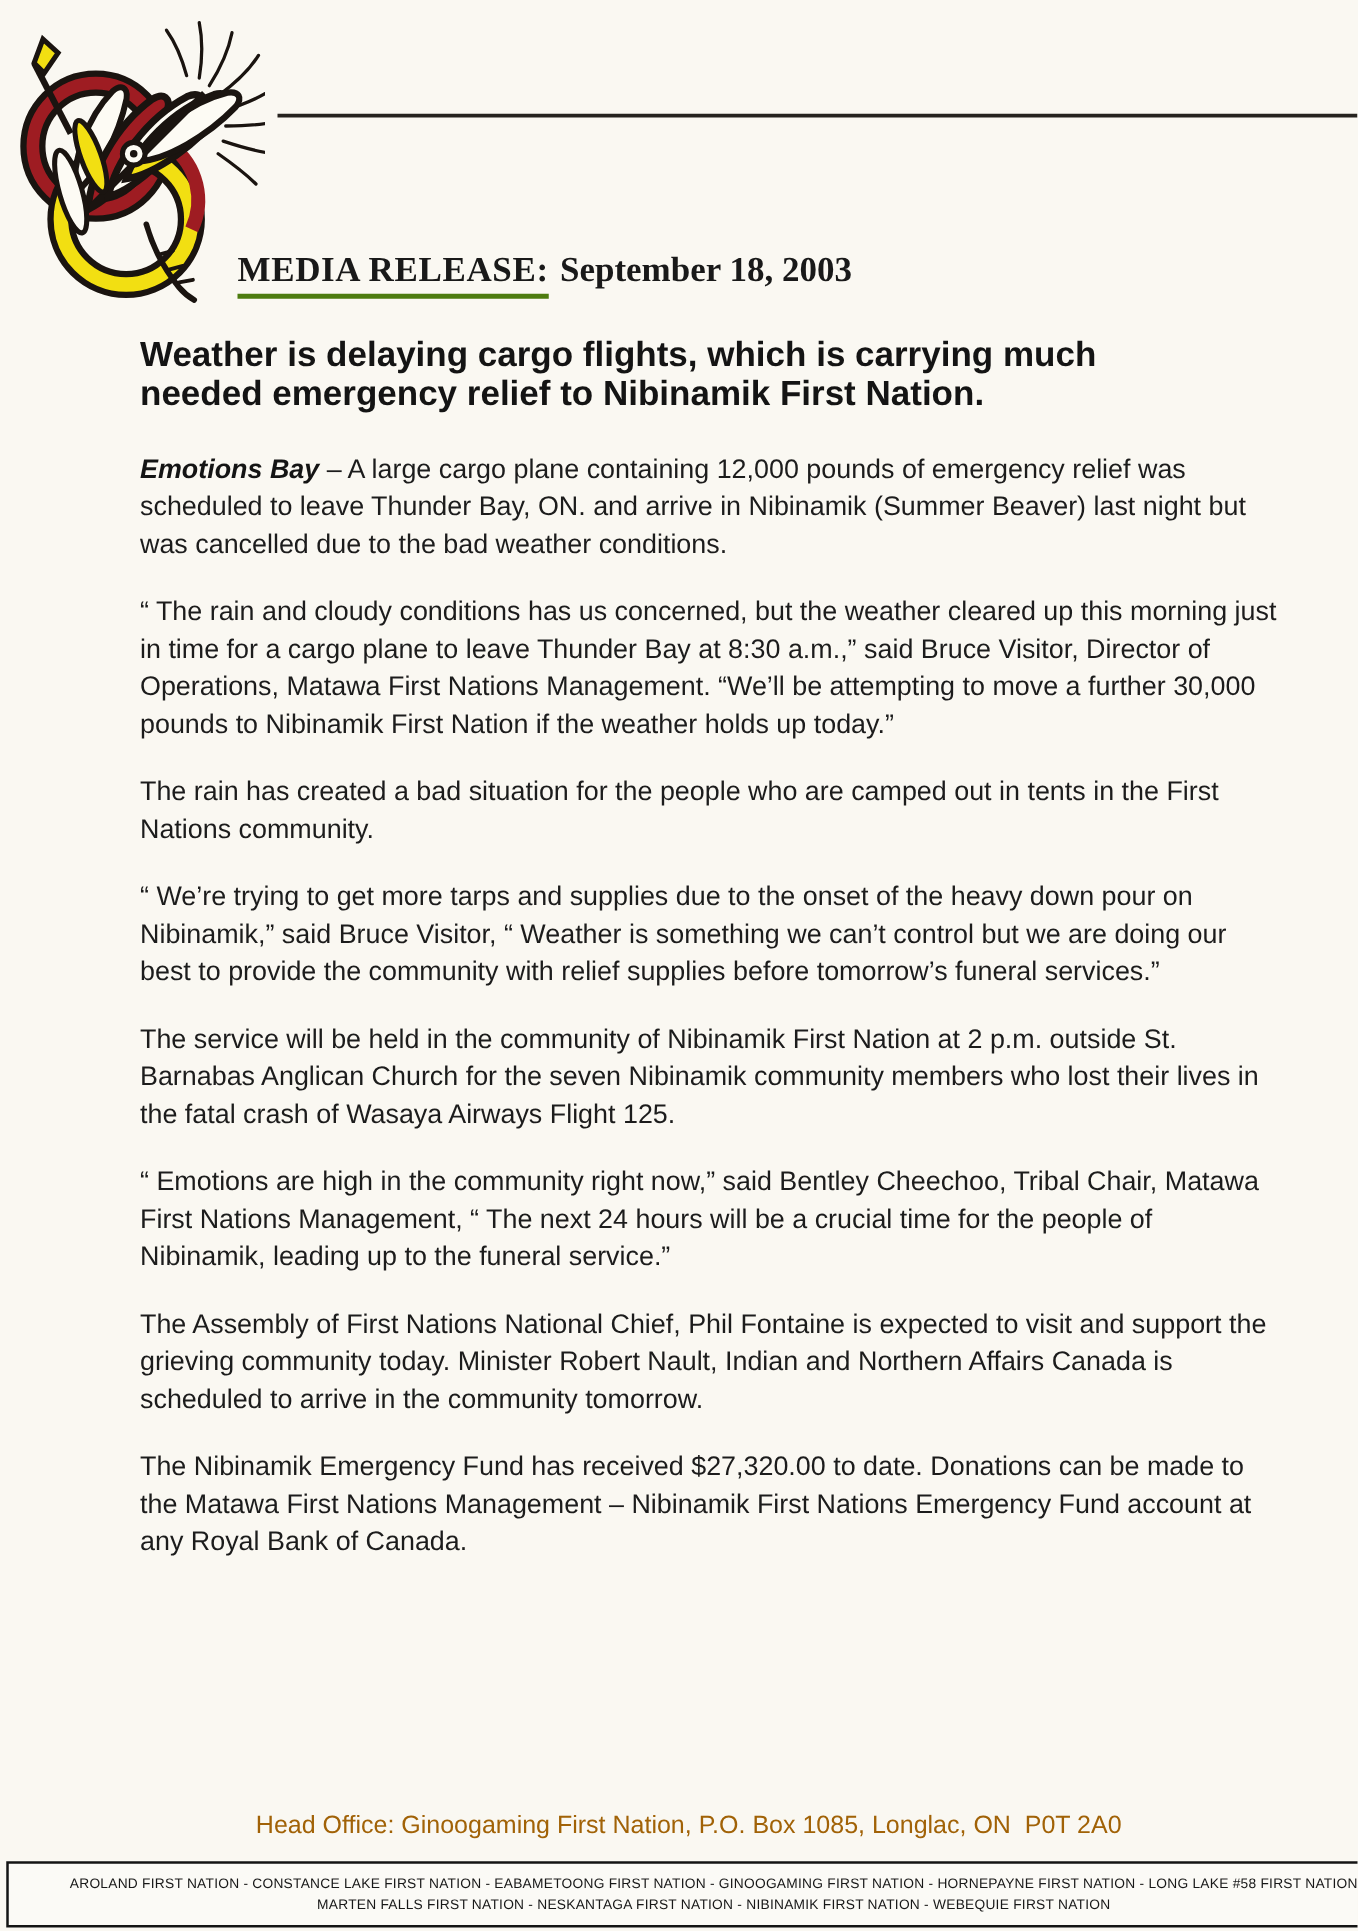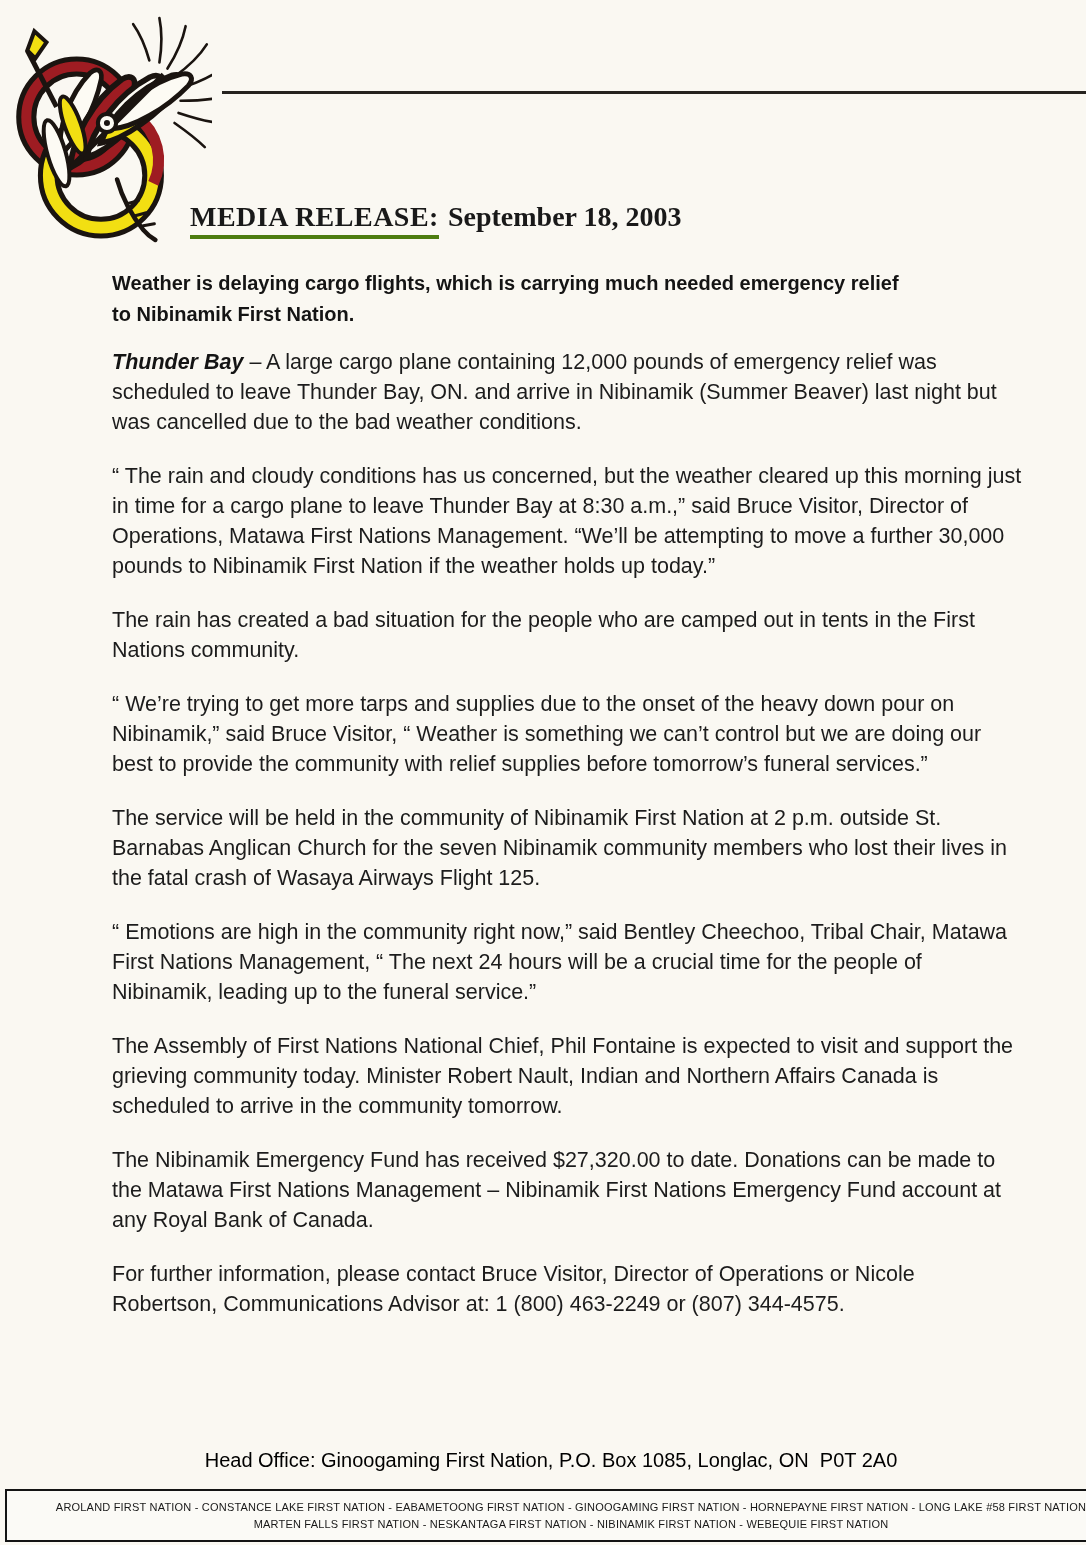--- a/index.html
+++ b/index.html
@@ -43,38 +43,38 @@
     display:inline-block;
     border-bottom:4px solid #4d7c0f;
     padding-bottom:2px;
     letter-spacing:0.5px;
   }
   .release-date{margin-left:9px;}
   
   .content{position:absolute;left:112px;top:268px;width:912px;}
   .headline{
     font-weight:bold;
-    font-size:20px;
+    font-size:28px;
     line-height:31px;
     max-width:800px;
-    margin:0 0 17px 0;
+    margin:0 0 30px 0;
     color:#141414;
   }
   .content p{
     font-size:21.5px;
     line-height:30px;
     margin:0 0 24px 0;
   }
   .dateline{font-weight:bold;font-style:italic;color:#141414;}
   
   .head-office{
     position:absolute;left:0;top:1449px;width:100%;
     text-align:center;
     font-size:20px;
-    color:#000000;
+    color:#a16207;
     white-space:pre;
     padding-left:16px;
     box-sizing:border-box;
   }
   .nations-box{
     position:absolute;left:5px;right:-51px;top:1489px;bottom:3px;
     border:2px solid #141414;
     background:#FBFAF6;
     display:flex;flex-direction:column;justify-content:center;
   }
@@ -158,30 +158,29 @@
   <div class="header-rule"></div>
 </div>
 
 <div class="release">
   <span class="release-label">MEDIA RELEASE:</span><span class="release-date">September 18, 2003</span>
 </div>
 
 <div class="content">
   <div class="headline">Weather is delaying cargo flights, which is carrying much needed emergency relief to Nibinamik First Nation.</div>
 
-  <p><span class="dateline">Thunder Bay</span><span> – A large cargo plane containing 12,000 pounds of emergency relief was scheduled to leave Thunder Bay, ON. and arrive in Nibinamik (Summer Beaver) last night but was cancelled due to the bad weather conditions.</span></p>
+  <p><span class="dateline">Emotions Bay</span><span> – A large cargo plane containing 12,000 pounds of emergency relief was scheduled to leave Thunder Bay, ON. and arrive in Nibinamik (Summer Beaver) last night but was cancelled due to the bad weather conditions.</span></p>
 
   <p>“ The rain and cloudy conditions has us concerned, but the weather cleared up this morning just in time for a cargo plane to leave Thunder Bay at 8:30 a.m.,” said Bruce Visitor, Director of Operations, Matawa First Nations Management. “We’ll be attempting to move a further 30,000 pounds to Nibinamik First Nation if the weather holds up today.”</p>
   <p>The rain has created a bad situation for the people who are camped out in tents in the First Nations community.</p>
   <p>“ We’re trying to get more tarps and supplies due to the onset of the heavy down pour on Nibinamik,” said Bruce Visitor, “ Weather is something we can’t control but we are doing our best to provide the community with relief supplies before tomorrow’s funeral services.”</p>
   <p>The service will be held in the community of Nibinamik First Nation at 2 p.m. outside St. Barnabas Anglican Church for the seven Nibinamik community members who lost their lives in the fatal crash of Wasaya Airways Flight 125.</p>
   <p>“ Emotions are high in the community right now,” said Bentley Cheechoo, Tribal Chair, Matawa First Nations Management, “ The next 24 hours will be a crucial time for the people of Nibinamik, leading up to the funeral service.”</p>
   <p>The Assembly of First Nations National Chief, Phil Fontaine is expected to visit and support the grieving community today. Minister Robert Nault, Indian and Northern Affairs Canada is scheduled to arrive in the community tomorrow.</p>
   <p>The Nibinamik Emergency Fund has received $27,320.00 to date. Donations can be made to the Matawa First Nations Management – Nibinamik First Nations Emergency Fund account at any Royal Bank of Canada.</p>
-  <p>For further information, please contact Bruce Visitor, Director of Operations or Nicole Robertson, Communications Advisor at: 1 (800) 463-2249 or (807) 344-4575.</p>
 </div>
 
 <div class="head-office">Head Office: Ginoogaming First Nation, P.O. Box 1085, Longlac, ON  P0T 2A0</div>
 
 <div class="nations-box">
   <div class="nations-line">AROLAND FIRST NATION - CONSTANCE LAKE FIRST NATION - EABAMETOONG FIRST NATION - GINOOGAMING FIRST NATION - HORNEPAYNE FIRST NATION - LONG LAKE #58 FIRST NATION</div>
   <div class="nations-line">MARTEN FALLS FIRST NATION - NESKANTAGA FIRST NATION - NIBINAMIK FIRST NATION - WEBEQUIE FIRST NATION</div>
 </div>
 
 </body></html>

